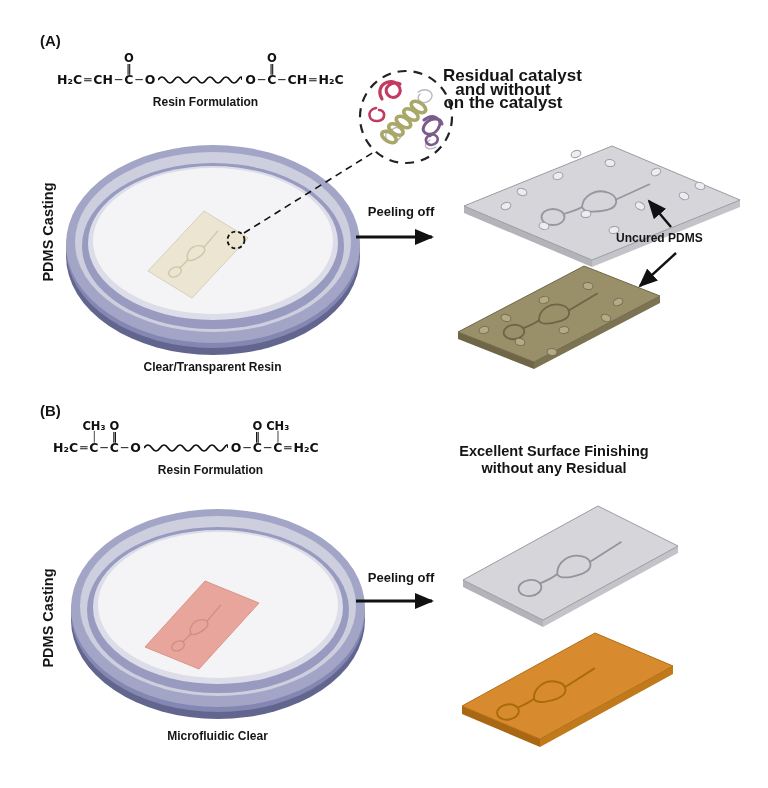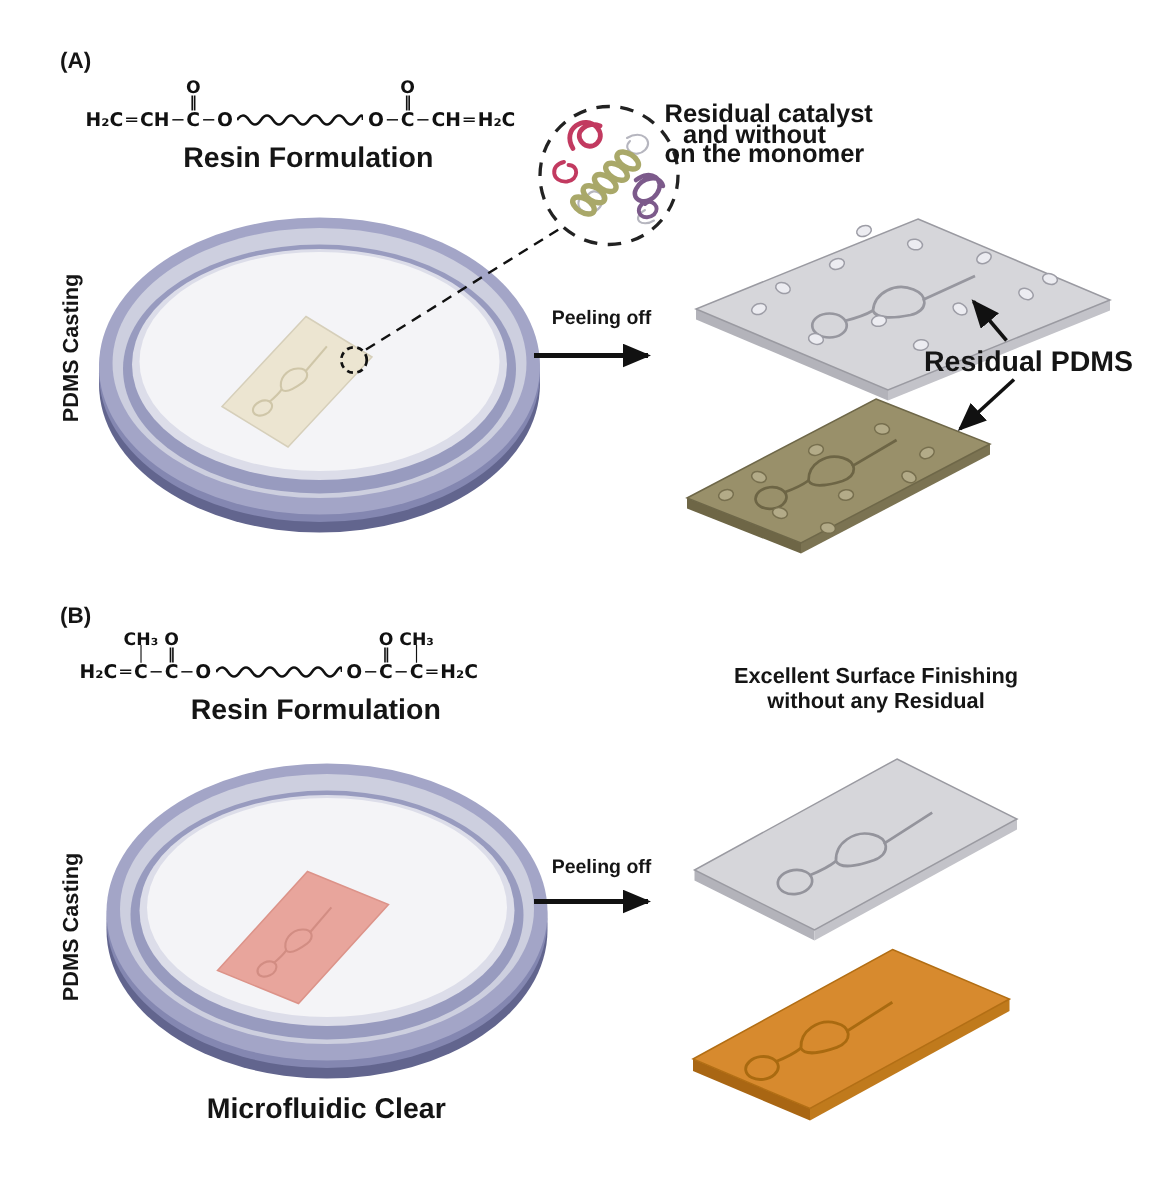--- a/index.html
+++ b/index.html
@@ -3,21 +3,21 @@
 <meta charset="utf-8">
 <style>
   html,body { margin:0; padding:0; background:#ffffff; }
   .figure { position:relative; width:768px; height:788px; background:#ffffff; overflow:hidden;
             font-family:"Liberation Sans", sans-serif; color:#151515; }
   .art { position:absolute; left:0; top:0; }
   .txt { position:absolute; font-weight:700; color:#151515; }
   .panel-label { font-size:15px; }
   .center { text-align:center; }
   .nowrap { white-space:nowrap; }
-  .cap { font-size:19px; }
+  .cap { font-size:12px; }
   .small-cap { font-size:17px; line-height:13.5px; }
   .peel { font-size:13px; }
   .heading { font-size:14.5px; line-height:17px; }
   .vlabel { position:absolute; transform:rotate(-90deg); transform-origin:0 0;
             width:140px; text-align:center; font-weight:700; font-size:14.5px; white-space:nowrap; }
   .formula { position:absolute; display:flex; align-items:center; padding-top:26px;
              font-family:"DejaVu Sans", sans-serif; font-weight:700; font-size:12.5px; color:#111; }
   .formula .tok { margin:0 1px; white-space:nowrap; }
   .formula .bond { margin:0 1px; font-size:12px; }
   .grp { position:relative; margin:0 1px; }
@@ -187,29 +187,30 @@
     <span class="tok">CH</span>
     <span class="bond">═</span>
     <span class="tok">H₂C</span>
   </div>
 
   <div class="txt cap center" style="left:98px; top:95px; width:215px;">Resin Formulation</div>
 
   <div class="txt small-cap center" style="left:443px; top:69px; width:120px;">
     <span class="line nowrap">Residual catalyst</span>
     <span class="line nowrap">and without</span>
-    <span class="line nowrap">on the monomer</span>
+    <span class="line nowrap">on the catalyst</span>
   </div>
 
   <div class="vlabel" style="left:40px; top:302px;">PDMS Casting</div>
 
+  <div class="txt cap center nowrap" style="left:100px; top:360px; width:225px;">Clear/Transparent Resin</div>
 
   <div class="txt peel center nowrap" style="left:349px; top:204px; width:104px;">Peeling off</div>
 
-  <div class="txt cap nowrap" style="left:616px; top:231px;">Residual PDMS</div>
+  <div class="txt cap nowrap" style="left:616px; top:231px;">Uncured PDMS</div>
 
   <div class="txt panel-label" style="left:40px; top:402px;">(B)</div>
 
   <div class="formula" style="left:52px; top:414px;">
     <span class="tok">H₂C</span>
     <span class="bond">═</span>
     <span class="grp">
       <span class="above">
         <span class="atom">CH₃</span>
         <span class="vbond">│</span>
@@ -245,21 +246,21 @@
         <span class="vbond">│</span>
       </span>
       <span>C</span>
     </span>
     <span class="bond">═</span>
     <span class="tok">H₂C</span>
   </div>
 
   <div class="txt cap center" style="left:103px; top:463px; width:215px;">Resin Formulation</div>
 
-  <div class="txt heading center" style="left:438px; top:443px; width:292px;">
+  <div class="txt heading center" style="left:408px; top:443px; width:292px;">
     <span class="line nowrap">Excellent Surface Finishing</span>
     <span class="line nowrap">without any Residual</span>
   </div>
 
   <div class="vlabel" style="left:40px; top:688px;">PDMS Casting</div>
 
   <div class="txt peel center nowrap" style="left:349px; top:570px; width:104px;">Peeling off</div>
 
   <div class="txt cap center nowrap" style="left:100px; top:729px; width:235px;">Microfluidic Clear</div>
 

